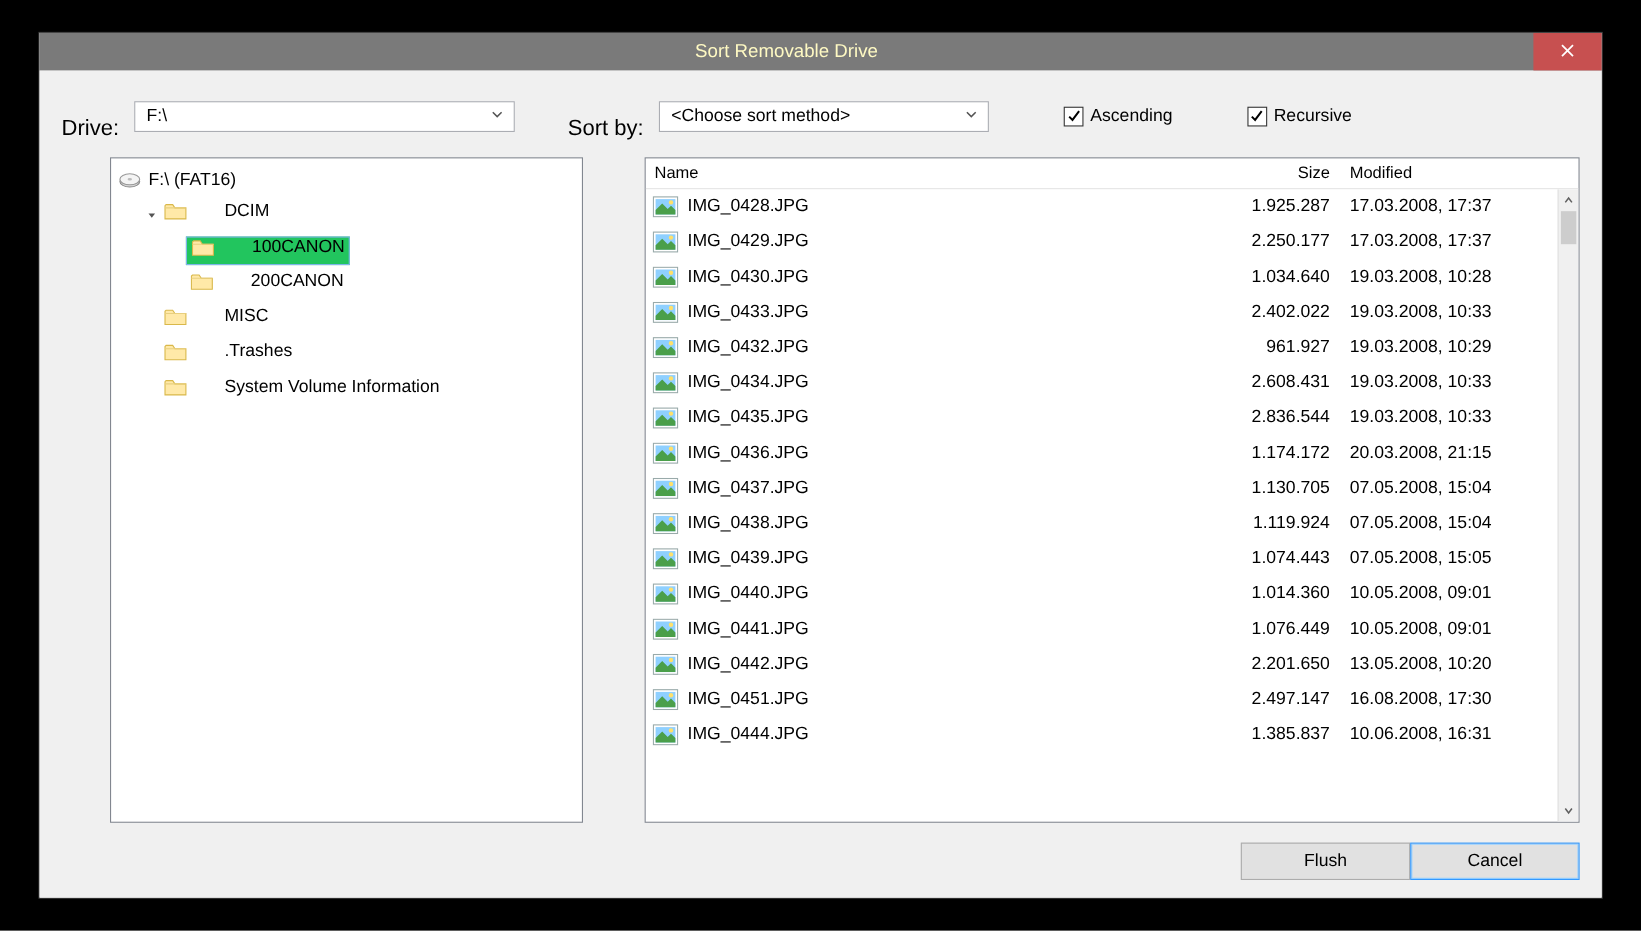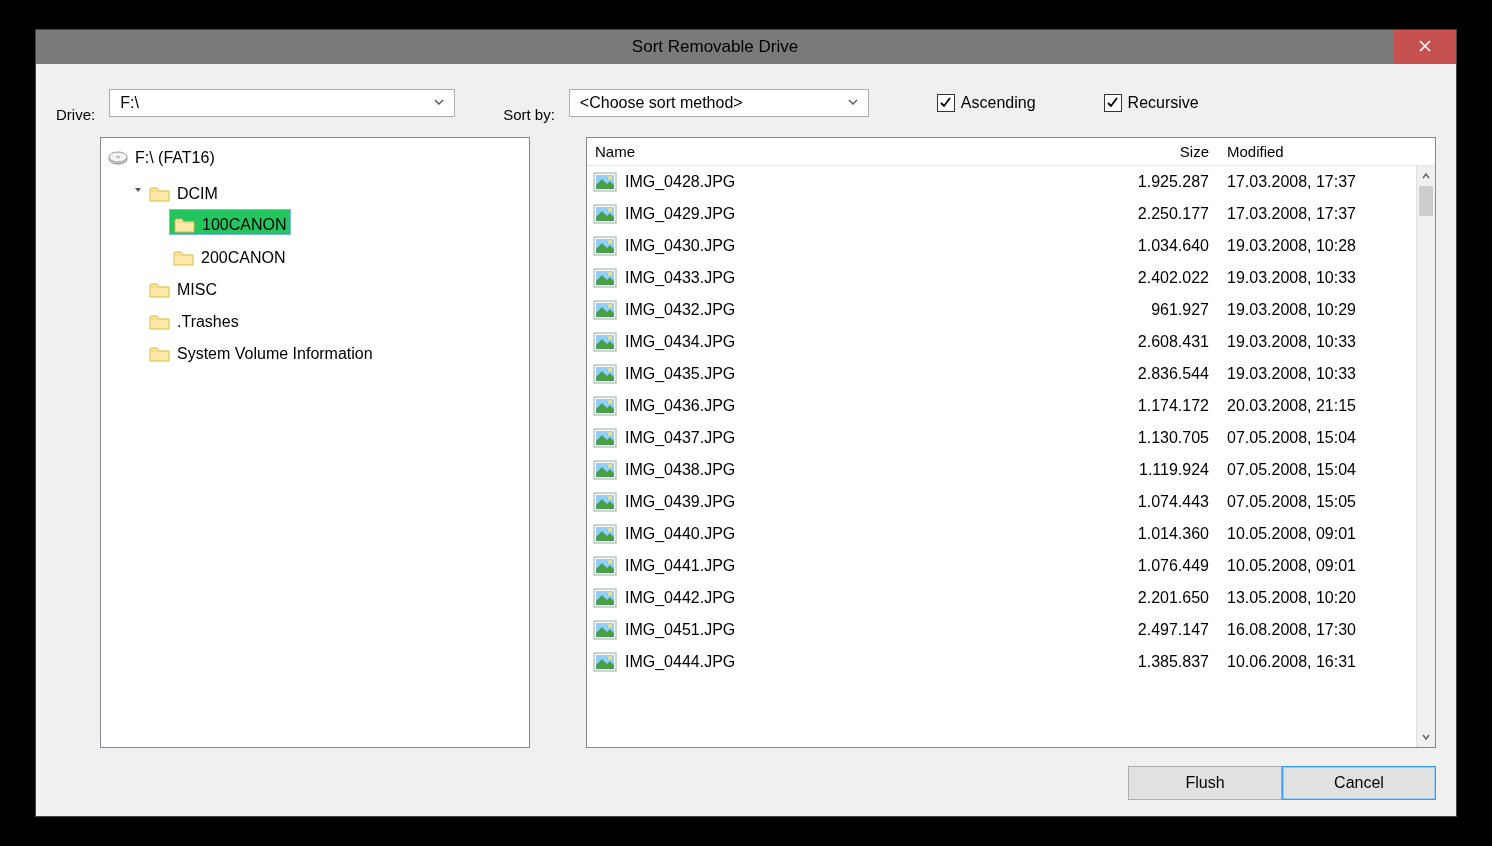--- a/index.html
+++ b/index.html
@@ -23,21 +23,21 @@
 .titlebar {
   height: 34px;
   background: #7a7a7a;
   display: flex;
   align-items: center;
   position: relative;
 }
 .titlebar-title {
   flex: 1;
   text-align: center;
-  color: #000000;
+  color: #fef9c3;
   font-size: 17px;
 }
 .close-btn {
   width: 62px;
   height: 34px;
   background: #c75050;
   color: #fff;
   display: flex;
   align-items: center;
   justify-content: center;
@@ -50,21 +50,21 @@
   padding: 18px 20px 16px 20px;
   display: flex;
   flex-direction: column;
 }
 .toolbar-row {
   display: flex;
   align-items: center;
   gap: 14px;
   margin-bottom: 14px;
 }
-.label { font-size: 15px; margin-top: 24px; }
+.label { font-size: 20px; margin-top: 24px; }
 .dropdown {
   border: 1px solid #abadb3;
   background: #fff;
   height: 28px;
   display: flex;
   align-items: center;
   padding: 0 6px 0 10px;
   font-size: 16px;
   position: relative;
 }
@@ -101,21 +101,21 @@
   display:flex; align-items:center; height:32px; font-size:16px;
   position:relative; white-space:nowrap;
 }
 .tree-toggle {
   width:14px; display:inline-flex; justify-content:center; color:#555; font-size:11px;
 }
 .tree-indent { display:inline-block; }
 .tree-row.selected .tree-label-box {
   background:#22c55e; border:1px solid #7eb4ea; padding:0 4px;
 }
-.tree-label-box { padding:0 4px; display:inline-flex; align-items:flex-end; height:26px;}
+.tree-label-box { padding:0 4px; display:inline-flex; align-items:flex-start; height:26px;gap:27px;}
 .folder-icon, .drive-icon {
   width:22px; height:18px; display:inline-block; margin-right:6px; vertical-align:middle;
 }
 .drive-icon svg, .folder-icon svg, .img-icon svg { display:block; }
 .list-header {
   height:28px; display:flex; align-items:center; border-bottom:1px solid #e5e5e5;
   font-size:15px; padding-right:20px;
 }
 .col-name { flex:1; padding-left:8px; }
 .col-size { width:120px; text-align:right; padding-right:10px;}

